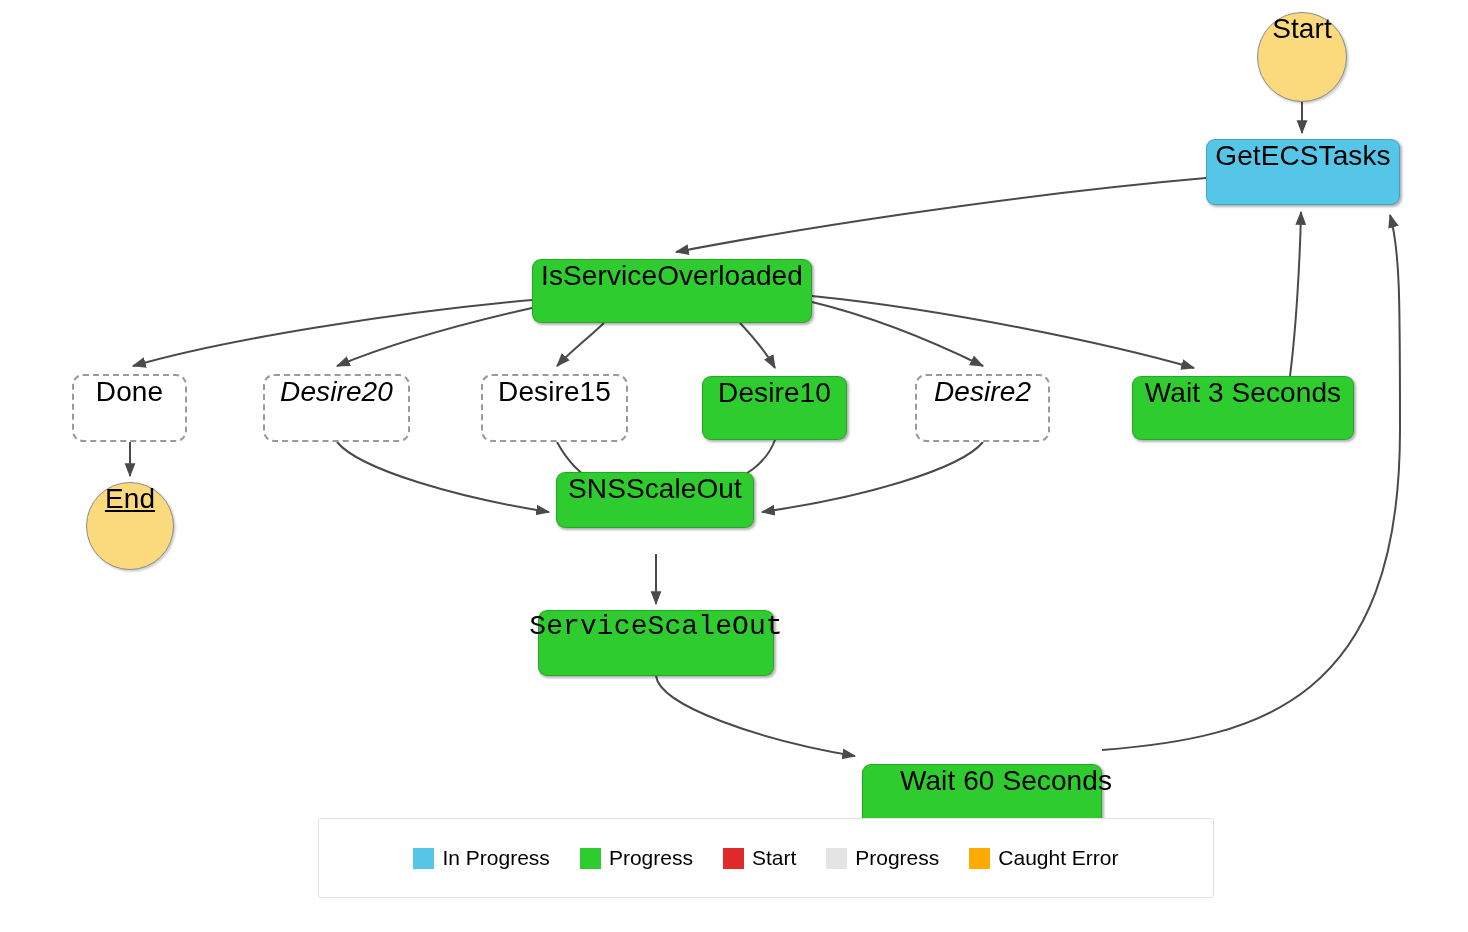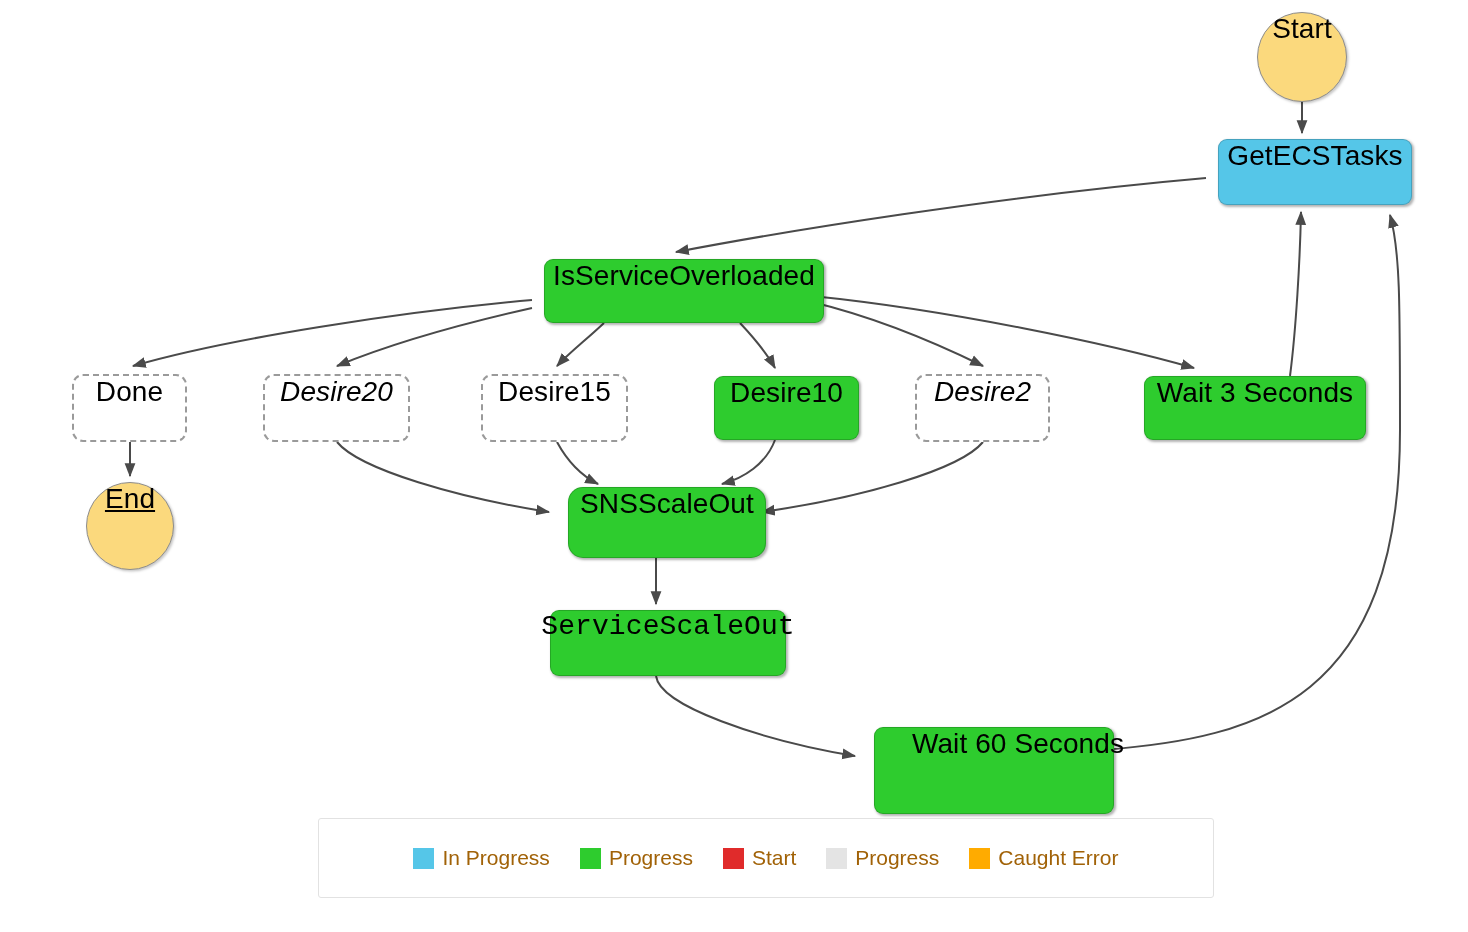--- a/index.html
+++ b/index.html
@@ -35,21 +35,20 @@
     font-family: "Liberation Sans", "DejaVu Sans", sans-serif;
     font-weight: 400;
     letter-spacing: 0.1px;
     white-space: nowrap;
     user-select: none;
   }
   .node-box {
     border-radius: 9px;
     border: 1px solid rgba(0,0,0,0.18);
     box-shadow: 1.5px 1.5px 2.5px rgba(0,0,0,0.30);
-    margin-left: 12px;
   }
   .node-succeeded { background: #2ECC2E; }
   .node-inprogress { background: #55C6E8; }
   .node-pending {
     background: #ffffff;
     border: 2px dashed #9a9a9a;
     box-shadow: none;
     border-radius: 11px;
   }
   .node-terminal {
@@ -78,21 +77,21 @@
     align-items: center;
     gap: 8px;
   }
   .legend-swatch {
     width: 21px;
     height: 21px;
     flex: 0 0 auto;
   }
   .legend-label {
     font-size: 21px;
-    color: #a16207;
+    color: #000000;
     font-family: "Liberation Sans", "DejaVu Sans", sans-serif;
     white-space: nowrap;
   }
 </style>
 </head>
 <body>
 
 <div id="stage">
   <svg id="graph-svg" viewBox="0 0 1468 932">
     <defs>
@@ -144,27 +143,27 @@
       </div>
       <div class="node node-pending" style="left: 915px; top: 374px; width: 135px; height: 68px; font-style: italic;">
         <span>Desire2</span>
       </div>
       <div class="node node-box node-succeeded" style="left: 1132px; top: 376px; width: 222px; height: 64px;">
         <span>Wait 3 Seconds</span>
       </div>
       <div class="node node-terminal" style="left: 86px; top: 482px; width: 88px; height: 88px; text-decoration: underline;">
         <span>End</span>
       </div>
-      <div class="node node-box node-succeeded" style="left: 556px; top: 487px; width: 198px; height: 71px; border-radius: 15px;">
+      <div class="node node-box node-succeeded" style="left: 556px; top: 472px; width: 198px; height: 56px;">
         <span>SNSScaleOut</span>
       </div>
       <div class="node node-box node-succeeded" style="left: 538px; top: 610px; width: 236px; height: 66px; font-family: Liberation Mono, monospace;">
         <span>ServiceScaleOut</span>
       </div>
-      <div class="node node-box node-succeeded" style="left: 862px; top: 727px; width: 240px; height: 87px; padding-left: 48px;">
+      <div class="node node-box node-succeeded" style="left: 862px; top: 764px; width: 240px; height: 87px; padding-left: 48px;">
         <span>Wait 60 Seconds</span>
       </div>
     </div>
 
   <div class="legend">
     <div id="legend-items" style="display:flex;align-items:center;gap:30px;">
         <div class="legend-item">
           <span class="legend-swatch" style="background: rgb(85, 198, 232);"></span>
           <span class="legend-label">In Progress</span>
         </div>

